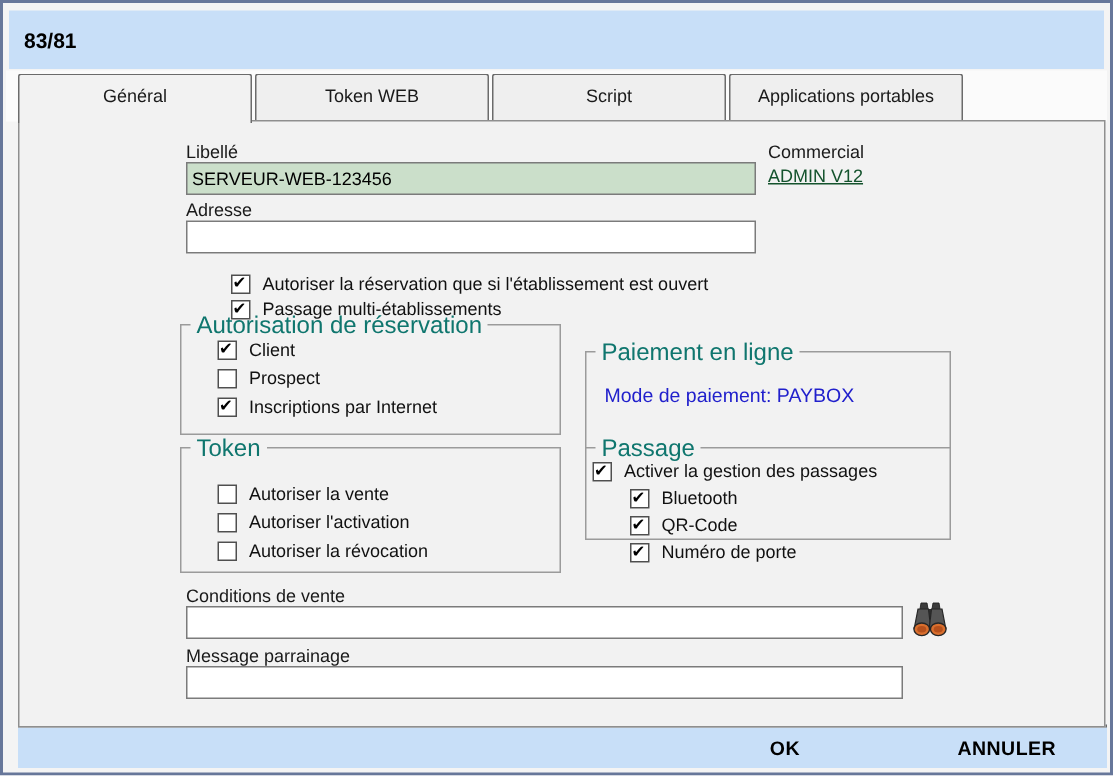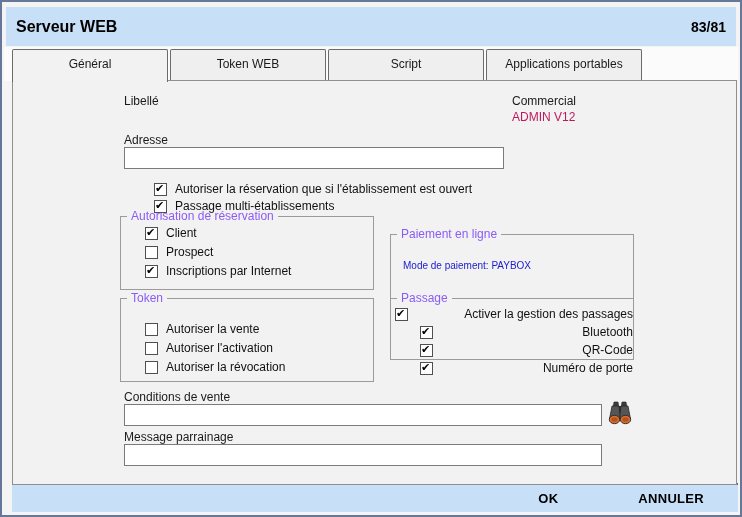--- a/index.html
+++ b/index.html
@@ -32,79 +32,79 @@
     background:#f2f2f2;border:1px solid #8f8f8f;z-index:1;
   }
   .flabel{position:absolute;font-size:12px;color:#1a1a1a;z-index:3;}
   .tinput{
     position:absolute;height:22px;box-sizing:border-box;z-index:3;
     border:1px solid #7b7b7b;background:#fff;font-size:12px;
     font-family:inherit;padding:0 3px;outline:none;
   }
   .green{background:#cbdfca;}
   .link{
-    position:absolute;font-size:12px;color:#be185d;
+    position:absolute;font-size:12px;color:#14532d;text-decoration:underline;
     cursor:pointer;z-index:3;
   }
   
   .cbrow{display:flex;align-items:center;gap:8px;font-size:12px;color:#111;height:16px;cursor:default;}
   .cbrow.abs{position:absolute;z-index:3;padding-left:28px;}
   .cbbox{
     width:13px;height:13px;box-sizing:border-box;flex:none;
     background:#fff;border:1px solid #4f4f4f;position:relative;cursor:pointer;
   }
   .cbbox[data-checked="true"]::after{
     content:"✔";position:absolute;left:0px;top:-2px;font-size:11px;
     font-weight:bold;color:#000;
   }
   
   .group{position:absolute;box-sizing:border-box;border:1px solid #9b9b9b;background:#f2f2f2;z-index:2;}
-  .gtitle{position:absolute;top:-8px;left:6px;background:#f2f2f2;padding:0 4px;font-size:12px;color:#8b5cf6;white-space:nowrap;}
+  .gtitle{position:absolute;top:-8px;left:6px;background:#f2f2f2;padding:0 4px;font-size:16px;color:#0f766e;white-space:nowrap;}
   .gbody{position:absolute;inset:0;}
   .g-auth .gbody{padding:8px 0 0 24px;}
   .g-auth .cbrow{margin-bottom:3px;}
   .g-pay .gbody{padding:20px 0 0 12px;}
-  .paytext{font-size:10px;color:#2120cc;}
+  .paytext{font-size:13px;color:#2120cc;}
   .g-token .gbody{padding:22px 0 0 24px;}
   .g-token .cbrow{margin-bottom:3px;}
   .g-pass .gbody{padding:7px 0 0 4px;}
-  .g-pass .cbrow{margin-bottom:2px;justify-content:space-between;}
+  .g-pass .cbrow{margin-bottom:2px;}
   .g-pass .sub{margin-left:25px;}
   
   .binocbtn{position:absolute;left:603px;top:398px;width:30px;height:28px;z-index:4;
     background:transparent;border:none;padding:0;cursor:pointer;}
   
   .footer{
     position:absolute;left:10px;right:2px;bottom:3px;height:29px;box-sizing:border-box;
     background:#c8dff8;border-top:2px solid #6b6b6b;
-    display:flex;align-items:center;justify-content:flex-end;gap:68px;padding-right:28px;
+    display:flex;align-items:center;justify-content:flex-end;gap:93px;padding-right:28px;
   }
   .footbtn{font-size:13px;font-weight:bold;color:#000;cursor:pointer;background:none;border:none;
     font-family:inherit;letter-spacing:.3px;}
 </style>
 </head>
 <body>
 
 <div class="page">
 
   <div class="header">
-    <span class="title">Serveur WEB</span>
     <span class="counter">83/81</span>
   </div>
 
   <div class="tabstrip">
     <div class="tab tab0" data-active="true">Général</div>
     <div class="tab tab1" data-active="false">Token WEB</div>
     <div class="tab tab2" data-active="false">Script</div>
     <div class="tab tab3" data-active="false">Applications portables</div>
   </div>
 
   <div class="panel"></div>
 
   <label class="flabel" style="left:122px;top:92px">Libellé</label>
+  <input class="tinput green" style="left: 122px; top: 106px; width: 380px;" type="text" value="SERVEUR-WEB-123456">
 
   <span class="flabel" style="left:510px;top:92px">Commercial</span>
   <a class="link" style="left:510px;top:108px">ADMIN V12</a>
 
   <label class="flabel" style="left:122px;top:131px">Adresse</label>
   <input class="tinput" style="left: 122px; top: 145px; width: 380px;" type="text" value="">
 
   <div class="cbrow abs" style="left:124px;top:179px">
     <span class="cbbox" data-checked="true"></span>
     <span>Autoriser la réservation que si l'établissement est ouvert</span>

